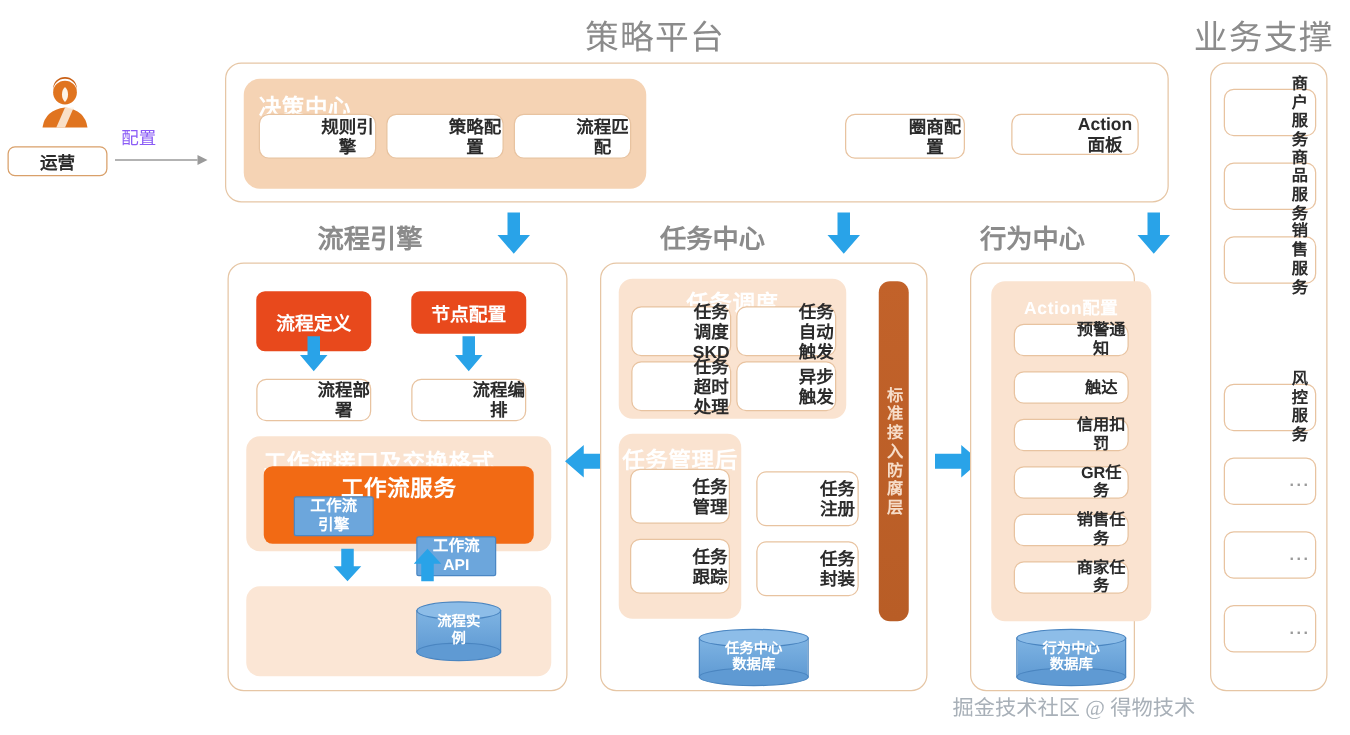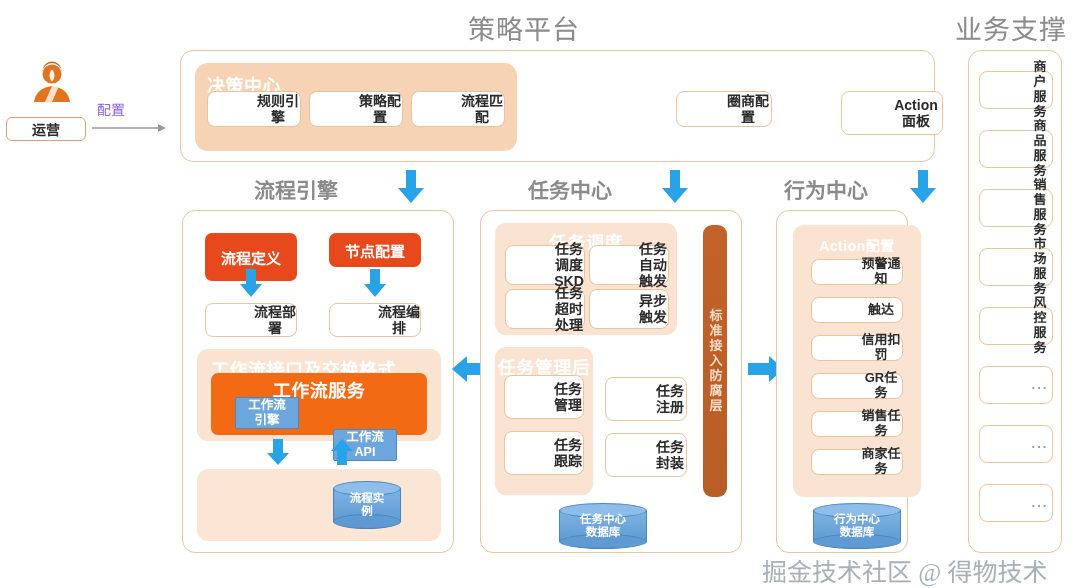--- a/index.html
+++ b/index.html
@@ -100,21 +100,21 @@
   }
 
   
   .person-label {
     background:#ffffff; border:1.5px solid #d9a06a; border-radius:6px;
     color:#2b2b2b; font-size:14px; font-weight:700;
   }
   .cfg-label { color:#8b5cf6; font-size:14px; }
 
   .watermark {
-    color:#a8b0b8; font-size:25px; white-space:nowrap;
+    color:#a8b0b8; font-size:17px; white-space:nowrap;
     font-family:"Liberation Serif","DejaVu Serif",serif;
   }
   .dots { color:#9a9a9a; font-size:15px; letter-spacing:2px; font-weight:700; }
 </style>
 </head>
 <body>
 
 <div id="canvas">
 
   <div class="abs title-grey" style="left:468px; top:8px;">策略平台</div>
@@ -141,21 +141,21 @@
   <div class="abs panel" style="left:180px; top:50px; width:755px; height:112px;">
 
     <div class="abs peach" style="left:14px; top:12px; width:322px; height:88px;">
       <div class="abs group-head" style="left:12px; top:8px; text-align:left;">决策中心</div>
       <div class="abs wbox ctr" style="left:12px; top:28px; width:94px; height:36px;">规则引擎</div>
       <div class="abs wbox ctr" style="left:114px; top:28px; width:94px; height:36px;">策略配置</div>
       <div class="abs wbox ctr" style="left:216px; top:28px; width:94px; height:36px;">流程匹配</div>
     </div>
 
     <div class="abs wbox ctr" style="left:495px; top:40px; width:96px; height:36px;">圈商配置</div>
-    <div class="abs wbox ctr" style="left:660px; top:40px; width:102px; height:44px;">Action面板</div>
+    <div class="abs wbox ctr" style="left:628px; top:40px; width:102px; height:33px;">Action面板</div>
   </div>
 
   <div class="abs sect-title" style="left:254px; top:174px;">流程引擎</div>
   <div class="abs" style="left:398px; top:170px;">
     <svg width="26" height="34" class="ar">
         <path d="M8 0 h10 v18 h8 l-13 15 l-13 -15 h8 z" fill="#29a3e8"></path>
       </svg>
   </div>
 
   <div class="abs sect-title" style="left:528px; top:174px;">任务中心</div>
@@ -303,21 +303,20 @@
         <span>行为中心</span>
         <span>数据库</span>
       </div>
     </div>
   </div>
 
   <div class="abs panel" style="left:968px; top:50px; width:94px; height:503px;">
     <div class="abs wbox thin ctr" style="left:10px; top:20px; width:74px; height:38px;">商户服务</div>
     <div class="abs wbox thin ctr" style="left:10px; top:79px; width:74px; height:38px;">商品服务</div>
     <div class="abs wbox thin ctr" style="left:10px; top:138px; width:74px; height:38px;">销售服务</div>
-    <div class="abs wbox thin ctr" style="left:10px; top:197px; width:74px; height:38px;">市场服务</div>
     <div class="abs wbox thin ctr" style="left:10px; top:256px; width:74px; height:38px;">风控服务</div>
     <div class="abs wbox thin ctr dots" style="left:10px; top:315px; width:74px; height:38px;">...</div>
     <div class="abs wbox thin ctr dots" style="left:10px; top:374px; width:74px; height:38px;">...</div>
     <div class="abs wbox thin ctr dots" style="left:10px; top:433px; width:74px; height:38px;">...</div>
   </div>
 
   <div class="abs watermark" style="left:762px; top:552px;">掘金技术社区 @ 得物技术</div>
 
 </div>
 

